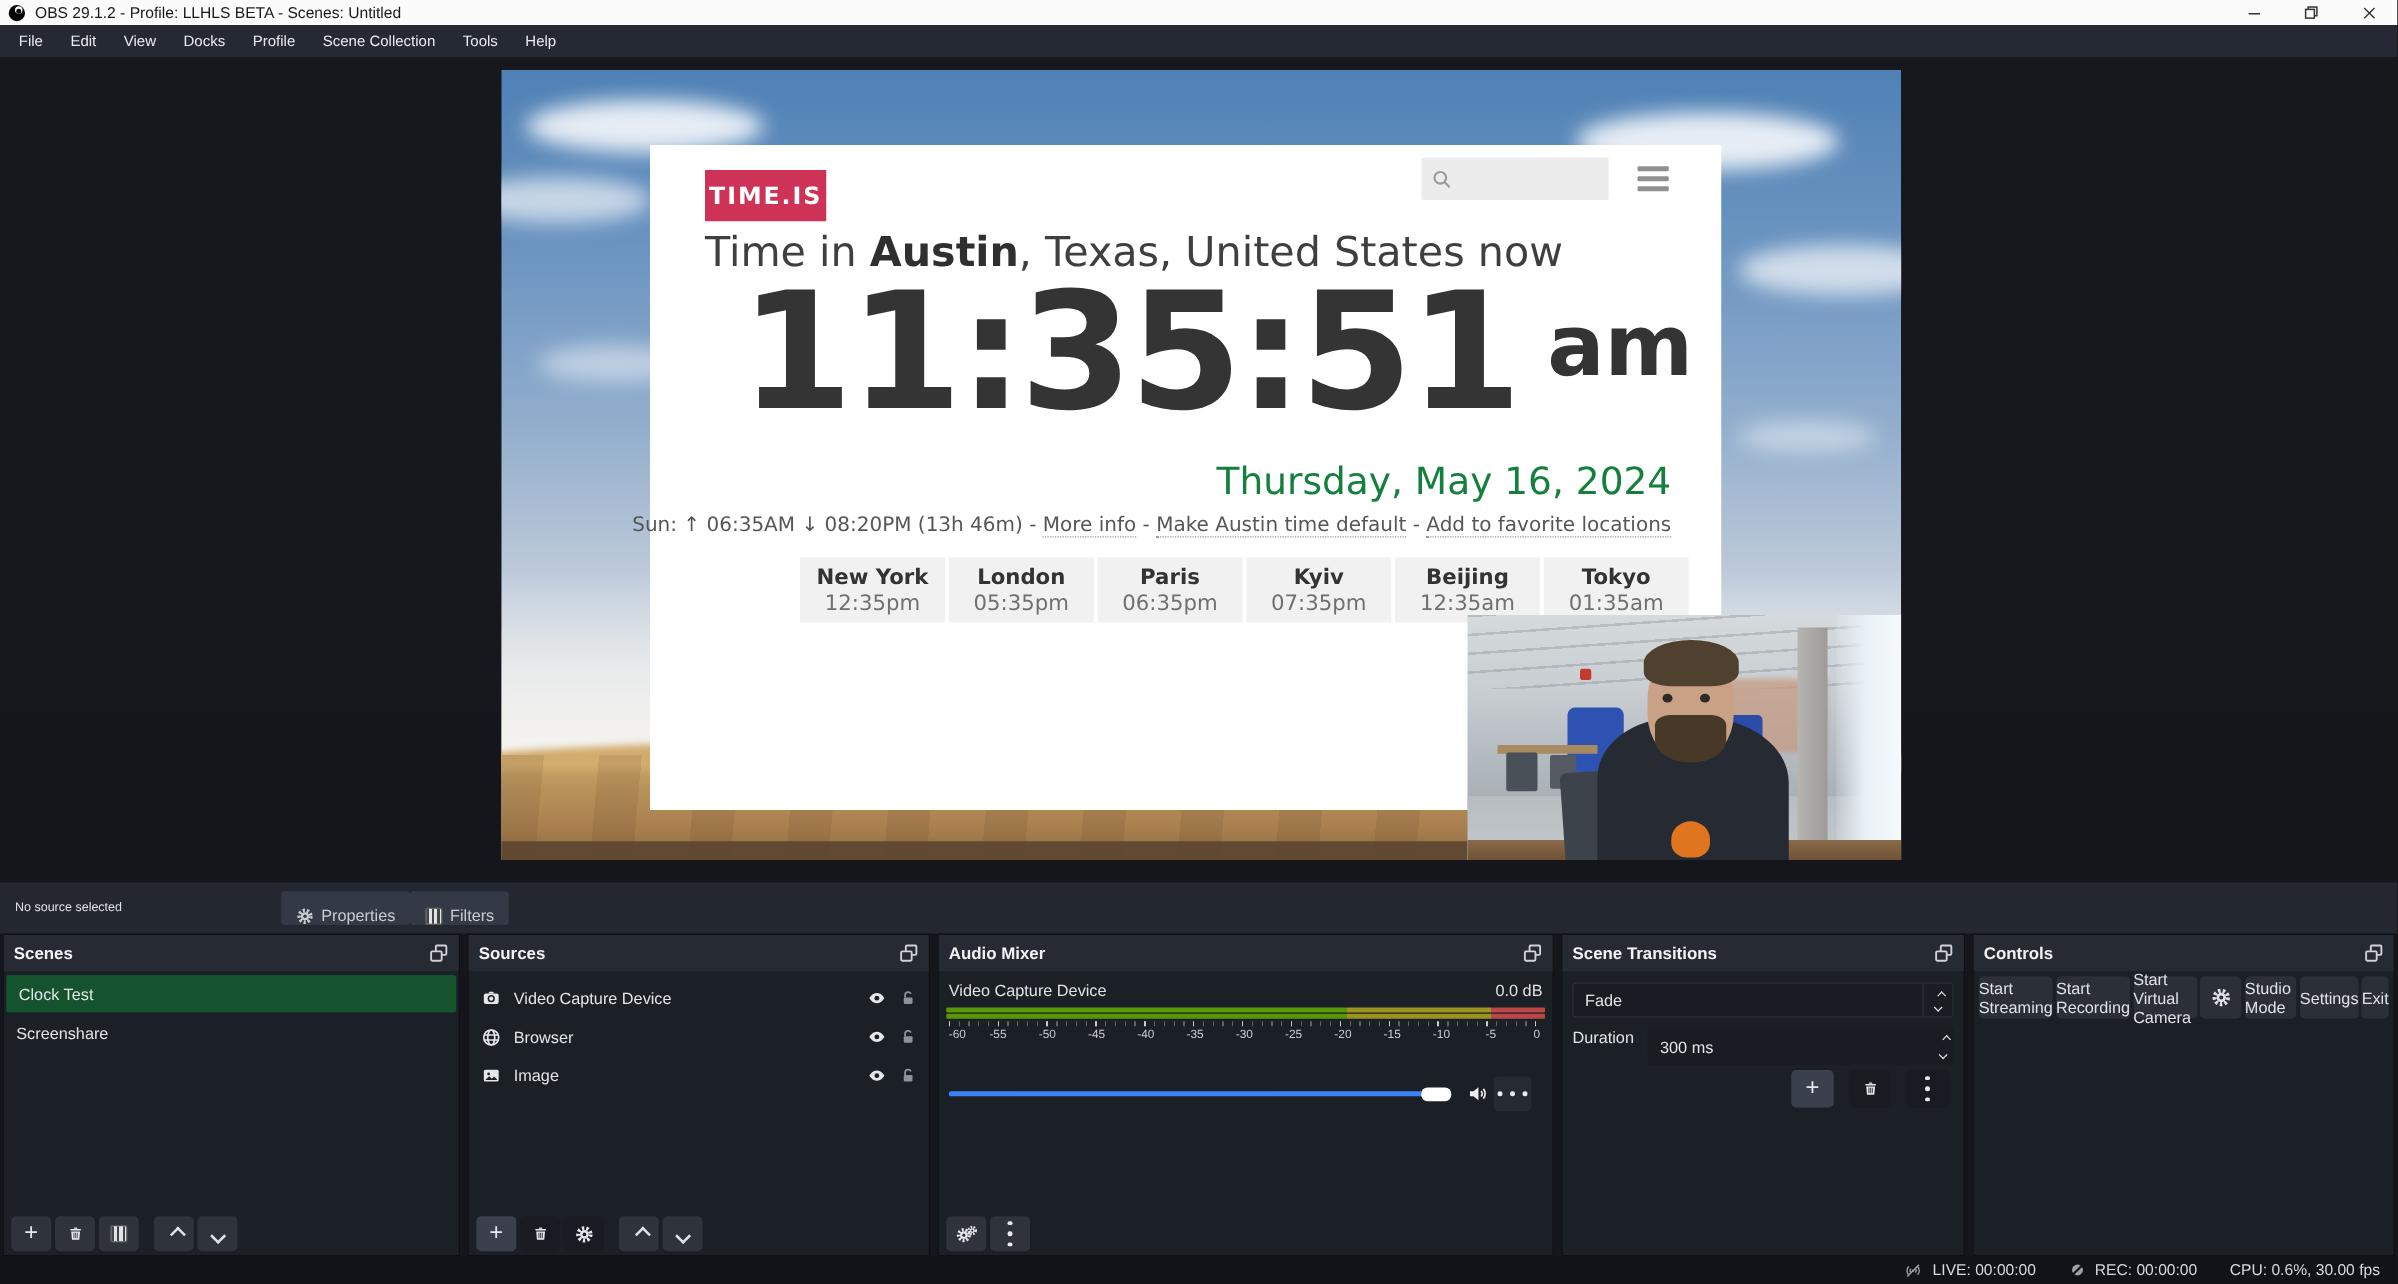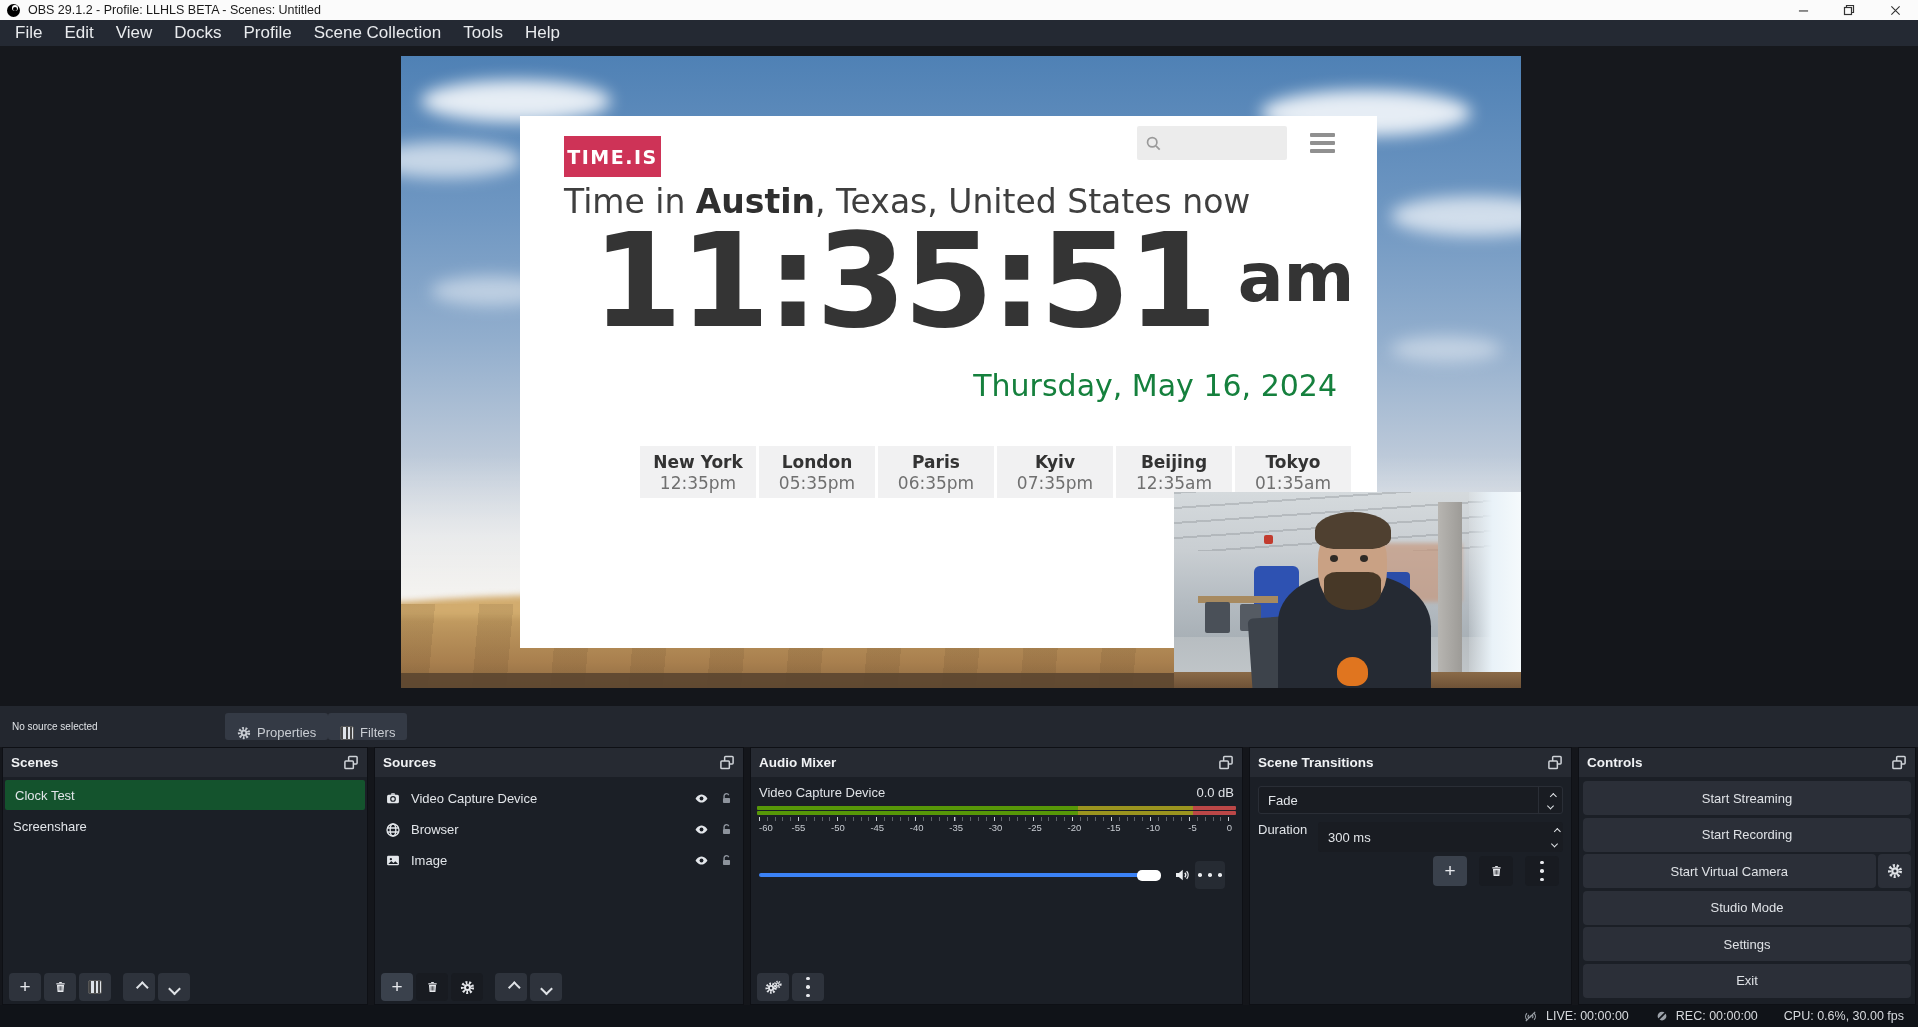--- a/index.html
+++ b/index.html
@@ -13,21 +13,21 @@
   .obs-logo { width:13px; height:13px; border-radius:50%; background:#000; margin:0 8px 0 7px; position:relative; }
   .obs-logo::after { content:''; position:absolute; width:6px; height:6px; border-radius:50%; background:#fff; top:1.5px; left:4.5px; }
   .obs-logo::before { content:''; position:absolute; width:4px; height:4px; border-radius:50%; background:#000; top:3px; left:6px; z-index:1; }
   .title-text { font-size:12.5px; color:#1a1a1a; }
   .win-btns { margin-left:auto; display:flex; height:100%; }
   .win-btn { width:46px; height:100%; display:flex; align-items:center; justify-content:center; color:#333; }
 
   
   .menubar { position:absolute; top:20px; left:0; width:100%; height:26px; background:#242933;
     display:flex; align-items:center; padding-left:4px; }
-  .menu-item { color:#e9ebee; font-size:17px; padding:0 11px; line-height:26px; }
+  .menu-item { color:#e9ebee; font-size:12px; padding:0 11px; line-height:26px; }
 
   
   .workspace { position:absolute; top:46px; left:0; width:100%; height:524px; background:#16181d; }
   .preview { position:absolute; left:401px; top:10px; width:1120px; height:632px; overflow:hidden; background:#000; }
 
   
   .wallpaper { position:absolute; inset:0;
     background:linear-gradient(180deg,#4f81b5 0%,#6f97c2 25%,#92aecd 45%,#b9c7d8 62%,#dfe1e3 76%,#e7e4de 86%); }
   .cloud { position:absolute; background:rgba(255,255,255,.85); border-radius:50%; filter:blur(8px); }
   .haze { position:absolute; left:0; right:0; top:400px; height:150px;
@@ -159,21 +159,21 @@
   .tr-durrow { position:absolute; left:8px; right:8px; top:74px; height:30px; display:flex; align-items:flex-start; }
   .tr-durlabel { font-size:13px; color:#e2e5e9; width:60px; }
   .tr-spin { position:relative; flex:1; height:30px; background:#191c22; border-radius:3px; display:flex; align-items:center; }
   .tr-spin .val { padding-left:10px; font-size:13px; color:#e2e5e9; }
   .tr-spin .spinbox { position:absolute; right:6px; top:0; height:100%; display:flex; flex-direction:column;
     justify-content:center; gap:6px; align-items:center; }
   .tr-btnrow { position:absolute; right:12px; top:108px; display:flex; gap:12px; }
   .tr-btnrow .tb-btn { width:34px; height:30px; }
 
   
-  .ctl-body { padding:4px 4px 0 4px; display:flex; flex-direction:column; gap:2.5px; }
+  .ctl-body { padding:4px 4px 0 4px; display:flex; flex-direction:row; gap:2.5px; }
   .ctl-btn { height:34px; background:#2b2f38; border-radius:4px; display:flex; align-items:center; justify-content:center;
     font-size:13px; color:#dfe2e6; }
   .ctl-split { display:flex; gap:2.5px; }
   .ctl-split .ctl-btn { flex:1; }
   .ctl-gear { width:33px; height:34px; background:#2b2f38; border-radius:4px; display:flex; align-items:center;
     justify-content:center; color:#dfe2e6; }
 
   
   .statusbar { position:absolute; bottom:0; left:0; width:100%; height:22px; background:#101318;
     display:flex; align-items:center; justify-content:flex-end; gap:26px; padding-right:14px;
@@ -246,20 +246,21 @@
           <div></div>
             <div></div>
             <div></div>
         </div>
         <div class="ti-heading"><span>Time in </span><b>Austin</b><span>, Texas, United States now</span></div>
         <div class="ti-clock">
           <span class="ti-time">11:35:51</span>
           <span class="ti-ampm">am</span>
         </div>
         <div class="ti-date">Thursday, May 16, 2024</div>
+        <div class="ti-sun"><span>Sun: ↑ 06:35AM ↓ 08:20PM (13h 46m)</span><span> - </span><a>More info</a><span> - </span><a>Make Austin time default</a><span> - </span><a>Add to favorite locations</a></div>
         <div class="ti-cities">
           <div class="ti-city">
             <div class="c-name">New York</div>
             <div class="c-time">12:35pm</div>
           </div>
           <div class="ti-city">
             <div class="c-name">London</div>
             <div class="c-time">05:35pm</div>
           </div>
           <div class="ti-city">

